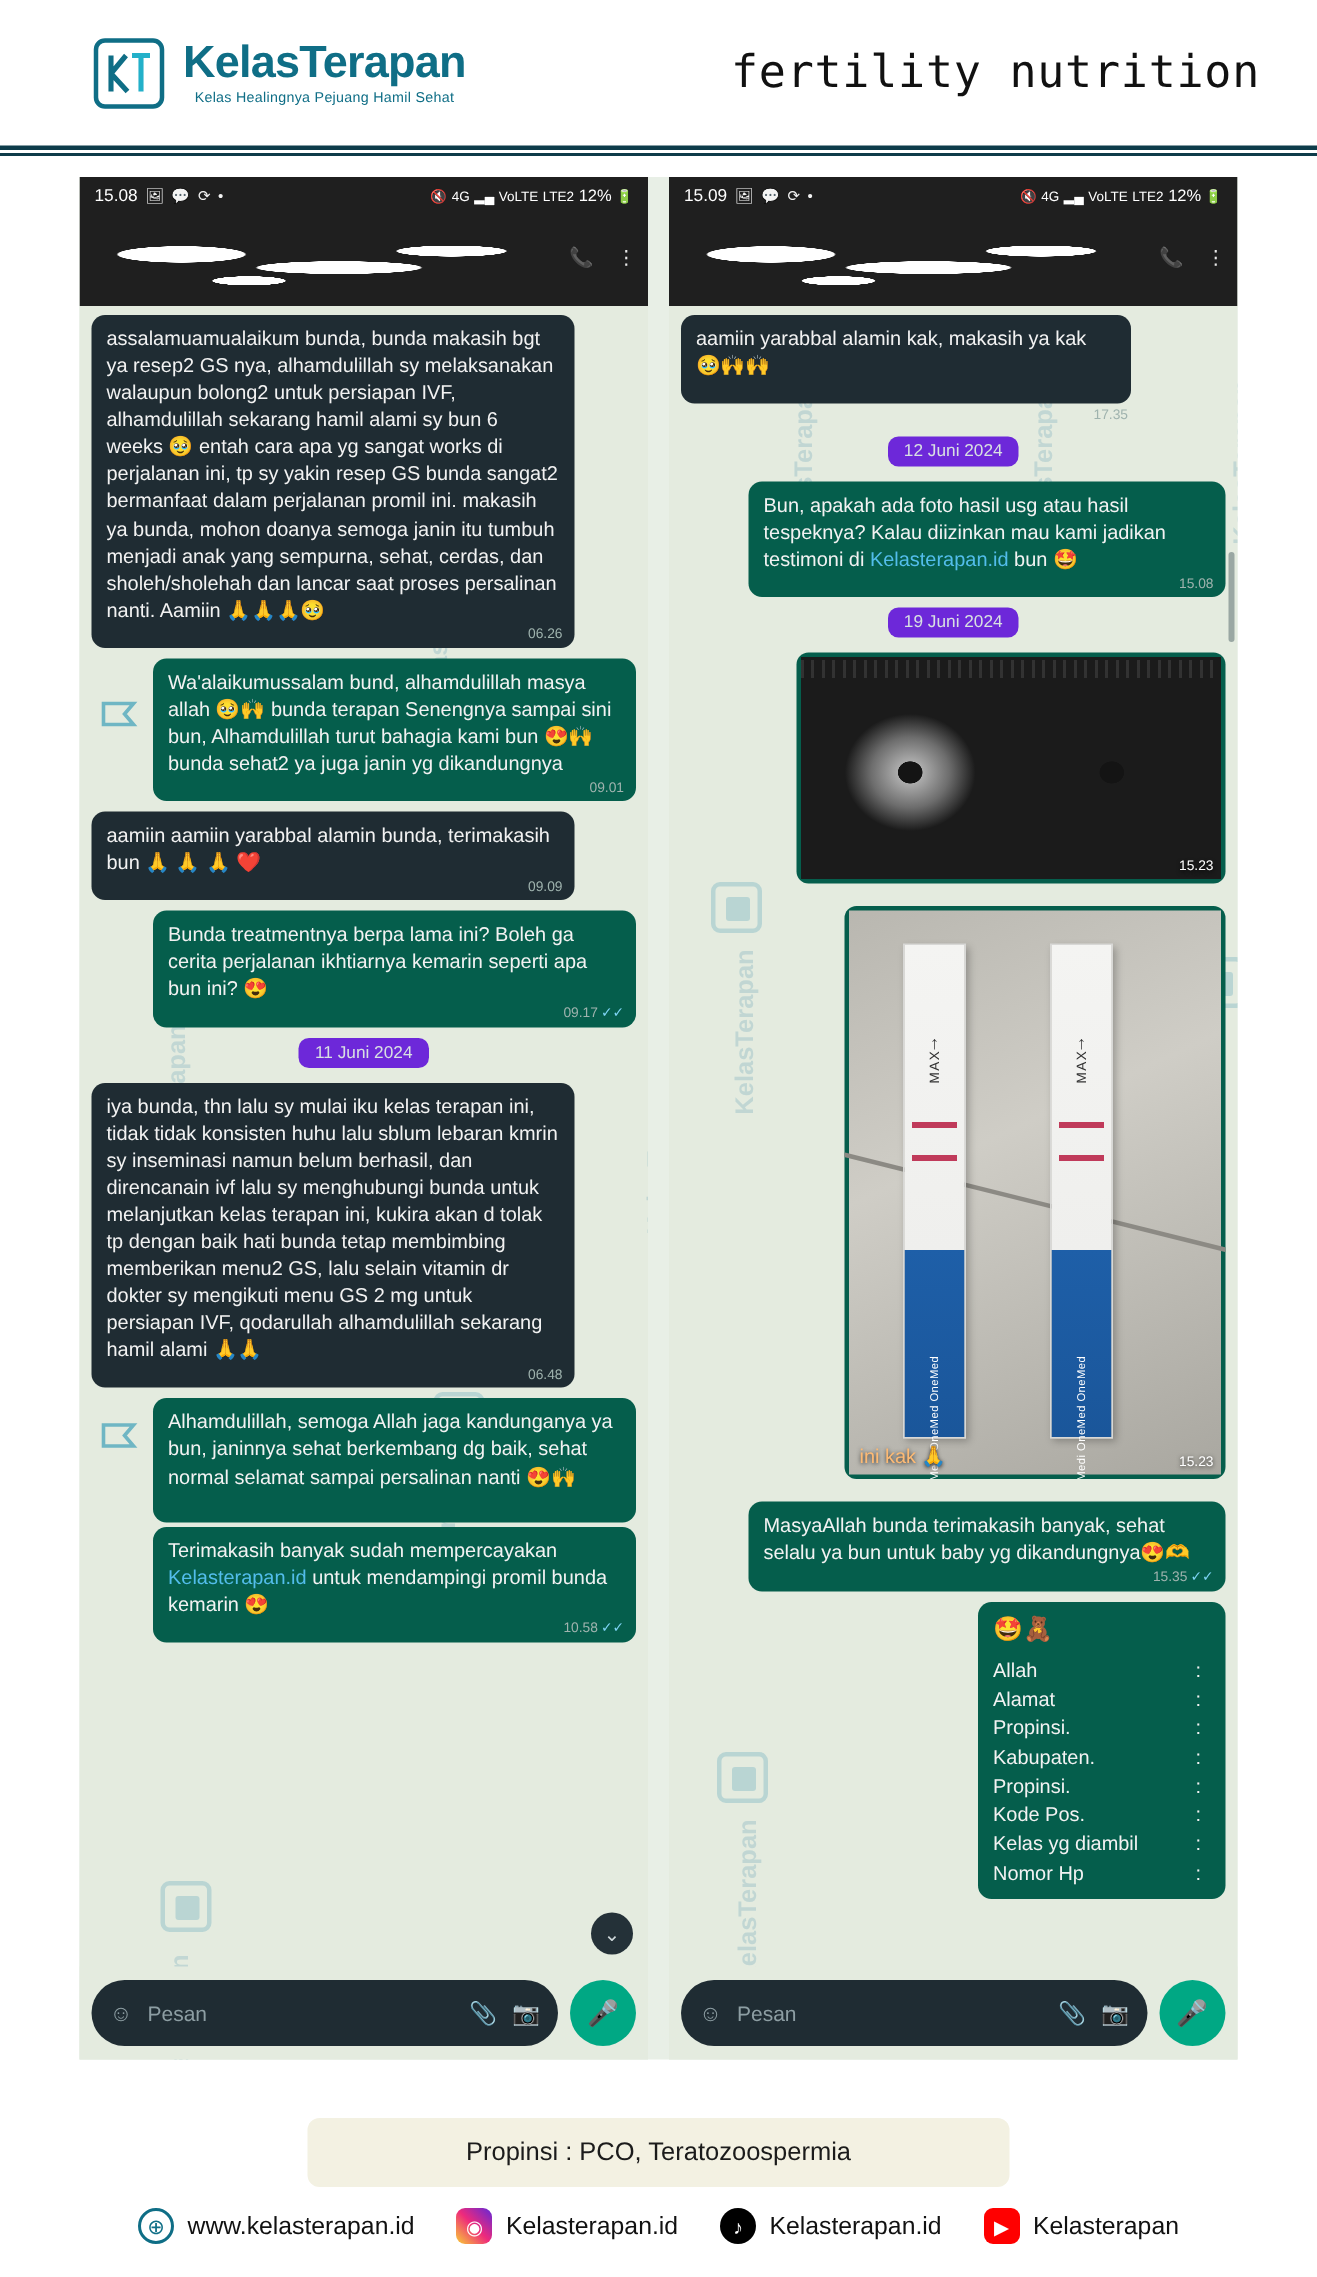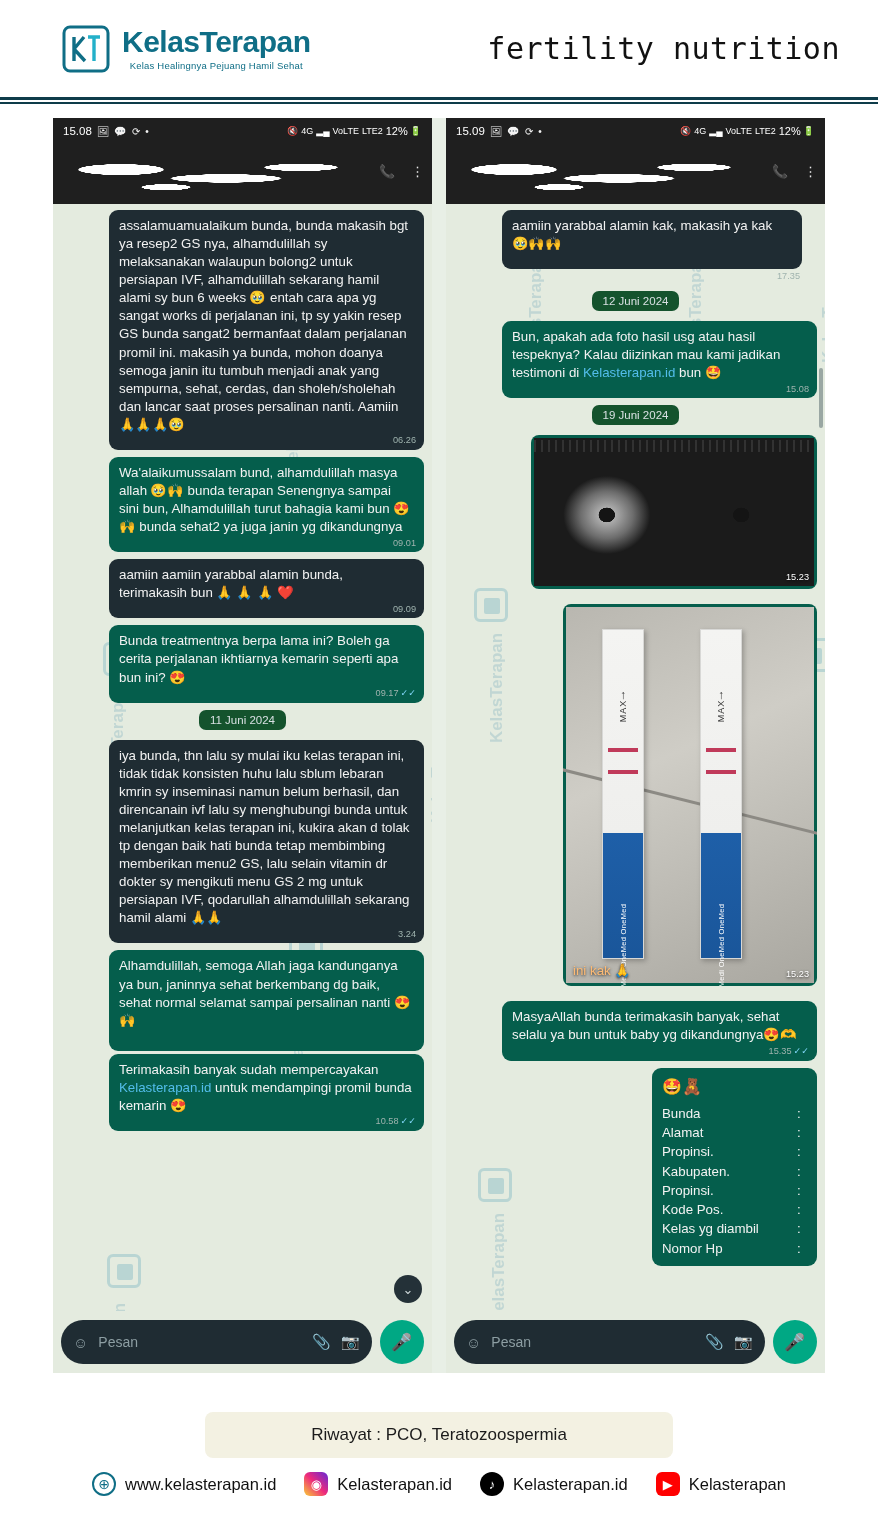--- a/index.html
+++ b/index.html
@@ -153,21 +153,21 @@
   }
 
   
   .msgs {
     position: relative;
     z-index: 2;
     padding: 6px 8px 0 8px;
     height: calc(100% - 26px - 60px - 62px);
     overflow: hidden;
   }
-  .row { display: flex; margin-bottom: 7px; position: relative; margin-left: 48px; }
+  .row { display: flex; margin-bottom: 7px; position: relative; }
   .row.in { justify-content: flex-start; }
   .row.out { justify-content: flex-end; }
   .bubble {
     max-width: 322px;
     border-radius: 9px;
     padding: 7px 10px 16px 10px;
     font-size: 13.3px;
     line-height: 1.36;
     position: relative;
     color: #f2f2f2;
@@ -177,21 +177,21 @@
   .bubble .time {
     position: absolute;
     right: 8px; bottom: 3px;
     font-size: 9.2px;
     color: #9fb3ae;
   }
   .bubble .time .ticks { color: #7fd4f5; margin-left: 2px; }
   .link { color: #53bdeb; }
   .datechip {
     margin: 6px auto 10px auto;
-    background: #14532d;
+    background: #6d28d9;
     color: #d8e0e2;
     font-size: 11.5px;
     padding: 4px 11px;
     border-radius: 7px;
     width: fit-content;
     position: relative;
     z-index: 2;
   }
 
   
@@ -477,21 +477,21 @@
           <span>Bunda treatmentnya berpa lama ini? Boleh ga cerita perjalanan ikhtiarnya kemarin seperti apa bun ini? 😍</span>
           <span class="time"><span>09.17</span><span class="ticks">✓✓</span></span>
         </div>
       </div>
 
       <div class="datechip">11 Juni 2024</div>
 
       <div class="row in">
         <div class="bubble in">
           <span>iya bunda, thn lalu sy mulai iku kelas terapan ini, tidak tidak konsisten huhu lalu sblum lebaran kmrin sy inseminasi namun belum berhasil, dan direncanain ivf lalu sy menghubungi bunda untuk melanjutkan kelas terapan ini, kukira akan d tolak tp dengan baik hati bunda tetap membimbing memberikan menu2 GS, lalu selain vitamin dr dokter sy mengikuti menu GS 2 mg untuk persiapan IVF, qodarullah alhamdulillah sekarang hamil alami 🙏🙏</span>
-          <span class="time">3.24</span>
+          <span class="time">06.48</span>
         </div>
       </div>
 
       <div class="row out">
         <span class="side-ic" style="top:10px;">
           <svg width="30" height="30" viewBox="0 0 30 30">
               <path d="M4 8h20l-6 7 6 7H4z" fill="none" stroke="#6fb6c4" stroke-width="2.4"></path>
             </svg>
         </span>
         <div class="bubble out" style="padding-bottom:21px;">
@@ -618,21 +618,21 @@
         <div class="bubble out" style="max-width:318px;">
           <span>MasyaAllah bunda terimakasih banyak, sehat selalu ya bun untuk baby yg dikandungnya😍🫶</span>
           <span class="time"><span>15.35</span><span class="ticks">✓✓</span></span>
         </div>
       </div>
 
       <div class="row out">
         <div class="bubble out formbubble" style="max-width:318px; padding-bottom:8px;">
           <div style="font-size:16px; margin-bottom:6px;">🤩🧸</div>
           <div class="formrow">
-              <span class="k">Bunda</span>
+              <span class="k">Allah</span>
               <span class="c">:</span>
             </div>
           <div class="formrow">
               <span class="k">Alamat</span>
               <span class="c">:</span>
             </div>
           <div class="formrow">
               <span class="k">Propinsi.</span>
               <span class="c">:</span>
             </div>
@@ -667,21 +667,21 @@
         <span class="ci">☺</span>
         <span class="ph">Pesan</span>
         <span class="ci">📎</span>
         <span class="ci">📷</span>
       </div>
       <div class="micbtn">🎤</div>
     </div>
   </div>
 </div>
 
-<div class="riwayat">Riwayat : PCO, Teratozoospermia</div>
+<div class="riwayat">Propinsi : PCO, Teratozoospermia</div>
 
 <div class="social">
   <div class="item">
     <span class="sic web">⊕</span>
     <span>www.kelasterapan.id</span>
   </div>
   <div class="item">
     <span class="sic ig">◉</span>
     <span>Kelasterapan.id</span>
   </div>

